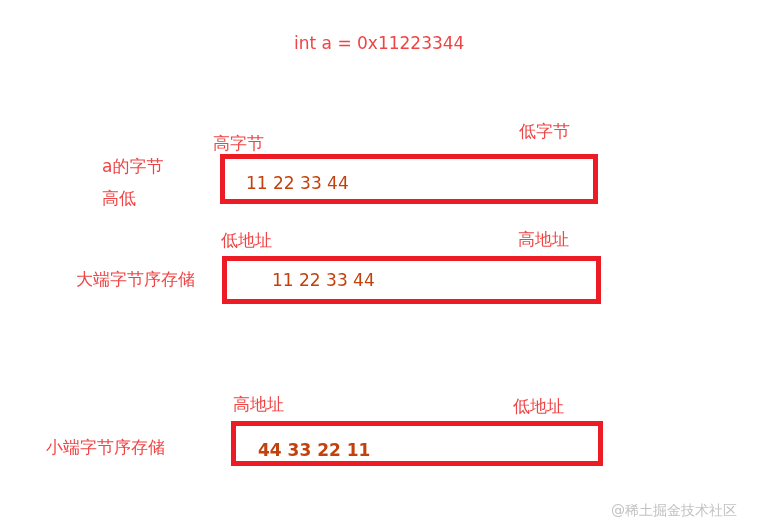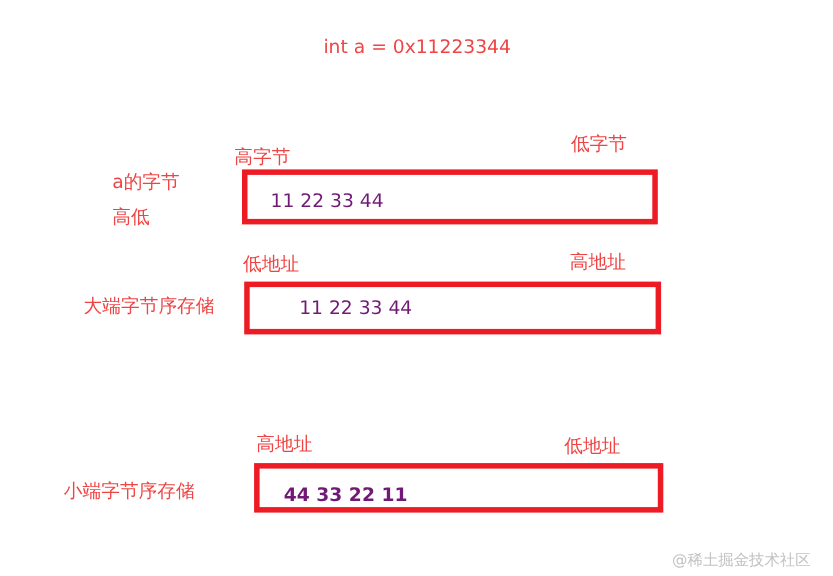--- a/index.html
+++ b/index.html
@@ -26,21 +26,21 @@
       position: absolute;
       box-sizing: border-box;
       border: 5px solid #ED1C24;
       background: #ffffff;
     }
     .bytes {
       position: absolute;
       font-size: 17px;
       line-height: 20px;
       white-space: nowrap;
-      color: #701a75;
+      color: #c2410c;
     }
     .watermark {
       position: absolute;
       font-size: 14px;
       line-height: 18px;
       color: #c2c2c2;
       white-space: nowrap;
       font-family: "DejaVu Sans", sans-serif;
       text-align: center;
     }
@@ -60,18 +60,18 @@
   <div class="bytes" style="left:246px; top:173px;">11 22 33 44</div>
 
   <div class="txt" style="left:221px; top:230px;">低地址</div>
   <div class="txt" style="left:518px; top:229px;">高地址</div>
   <div class="txt" style="left:49px; top:269px;margin-left:27px;">大端字节序存储</div>
   <div class="box" style="left:222px; top:256px; width:379px; height:48px;"></div>
   <div class="bytes" style="left:272px; top:270px;">11 22 33 44</div>
 
   <div class="txt" style="left:233px; top:394px;">高地址</div>
   <div class="txt" style="left:513px; top:396px;">低地址</div>
-  <div class="txt" style="left:58px; top:437px;text-align:right;">小端字节序存储</div>
+  <div class="txt" style="left:46px; top:437px;text-align:right;">小端字节序存储</div>
   <div class="box" style="left:231px; top:421px; width:372px; height:45px;"></div>
   <div class="bytes" style="left:258px; top:440px;font-weight:bold;">44 33 22 11</div>
 
   <div class="watermark" style="left:611px; top:501px;">@稀土掘金技术社区</div>
 </div>
 
 </body></html>

